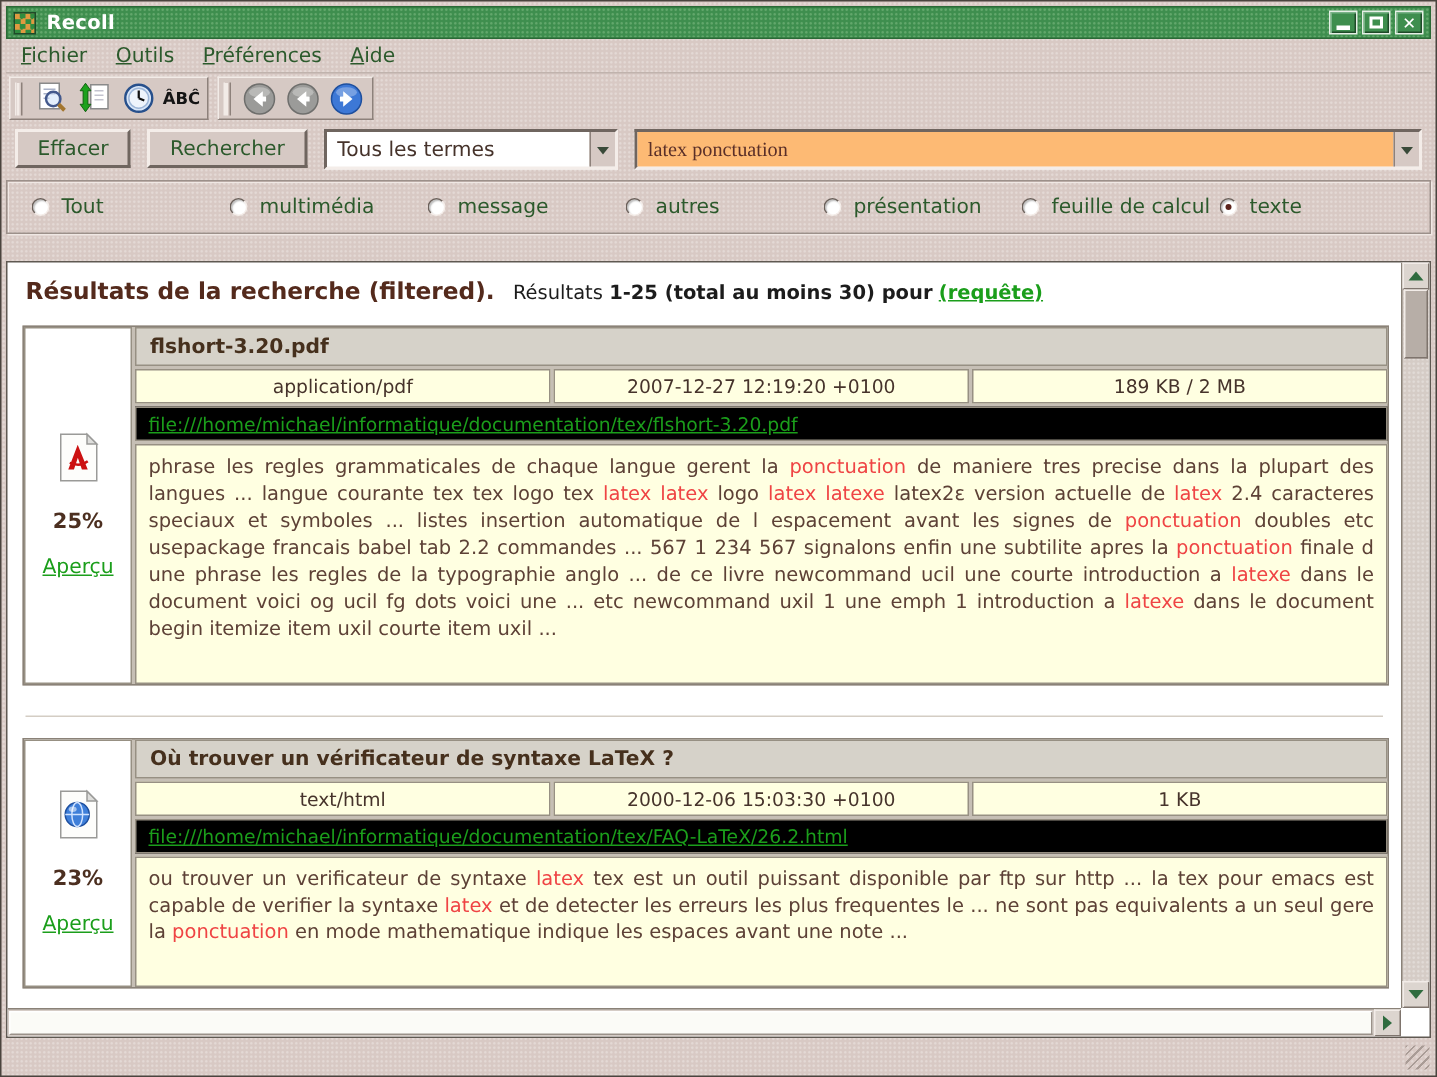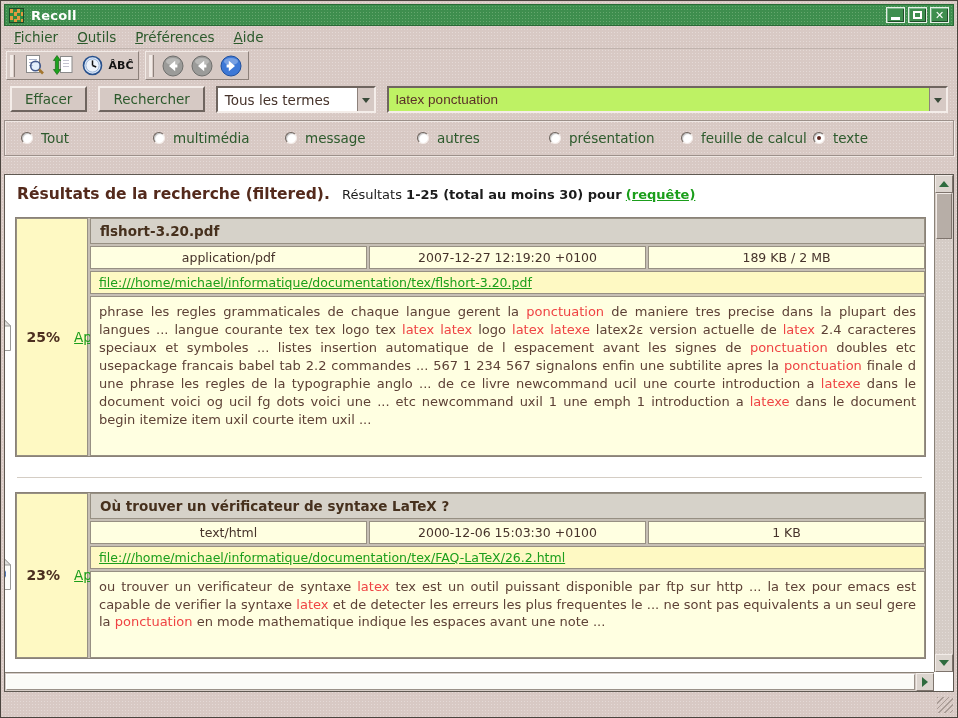--- a/index.html
+++ b/index.html
@@ -73,26 +73,26 @@
   .btn3d {
     font-family:inherit; font-size:13.5px; color:#2c5a2c;
     background:#d6c9c4;
     border:2px solid; border-color:#f4ede9 #6f655f #6f655f #f4ede9;
     padding:3px 13px; cursor:default; white-space:nowrap;
   }
   .combo {
     display:flex; align-items:stretch; height:27px; background:#fff;
     border:2px solid; border-color:#6f655f #f4ede9 #f4ede9 #6f655f;
   }
-  .combo-mode { width:160px; }
+  .combo-mode { width:196px; }
   .combo-query { flex:1; }
   .combo-value { flex:1; padding:4px 7px 0; font-size:13.5px; color:#46332b; white-space:nowrap; overflow:hidden; }
   .combo-input {
-    flex:1; border:none; outline:none; background:#bef264; padding:0 7px;
-    font-family:Liberation Sans, sans-serif; font-size:13.5px; color:#5a2f28;
+    flex:1; border:none; outline:none; background:#fdba74; padding:0 7px;
+    font-family:Liberation Serif, serif; font-size:13.5px; color:#5a2f28;
   }
   .combo-arrow {
     width:17px; background:#d6c9c4; border-left:1px solid #8d817b;
     display:flex; align-items:center; justify-content:center;
   }
   .tri-down { width:0; height:0; border:4px solid transparent; border-top:5px solid #394a39; margin-top:5px; }
 
   
   .filter-frame {
     height:36px; flex:0 0 36px; margin:0 0 18px 0;
@@ -119,32 +119,32 @@
   .rh-prefix { font-size:13px; margin-left:8px; }
   .rh-range { font-size:13px; font-weight:bold; }
   .rh-query { font-size:13px; font-weight:bold; color:#1b9e1b; text-decoration:underline; cursor:pointer; }
 
   .entry {
     display:grid; grid-template-columns:72px 1fr; gap:2px;
     background:#c6bfb5; border:1px solid #8a8278;
     margin:2px 8px 0 4px;
   }
   .entry-left {
-    background:#fef9c3; border:1px solid #979083;
-    display:flex; align-items:center; justify-content:center; gap:14px;
+    background:#ffffff; border:1px solid #979083;
+    display:flex; flex-direction:column; align-items:center; justify-content:center; gap:14px;
     padding:8px 2px;
   }
   .pct { font-weight:bold; color:#4c2f20; font-size:14px; }
   .preview-link { color:#1b9e1b; text-decoration:underline; font-size:13.5px; cursor:pointer; }
 
   .entry-right { display:flex; flex-direction:column; gap:2px; }
   .row-title { background:#d6d2c9; border:1px solid #979083; font-weight:bold; color:#46301d; font-size:13.5px; padding:4px 9px; }
   .row-details { display:grid; grid-template-columns:1fr 1fr 1fr; gap:2px; }
   .detail-cell { background:#ffffe1; border:1px solid #979083; text-align:center; font-size:12.5px; color:#46332b; padding:3px 4px; }
-  .row-url { background:#fef9c3; border:1px solid #979083; padding:3px 8px; font-size:12.5px; white-space:nowrap; overflow:hidden; }
+  .row-url { background:#000000; border:1px solid #979083; padding:3px 8px; font-size:12.5px; white-space:nowrap; overflow:hidden; }
   .url-link { color:#1b9e1b; text-decoration:underline; cursor:pointer; }
   .row-snippet {
     background:#ffffe1; border:1px solid #979083; flex:1;
     padding:6px 8px 26px; font-size:13px; color:#5d4136; line-height:1.38; text-align:justify;
   }
   .row-snippet .hl { color:#ef4444; }
   .entry-sep { border-top:1px solid #d4cdc4; margin:20px 12px 14px 6px; }
 
   
   .vscroll {

